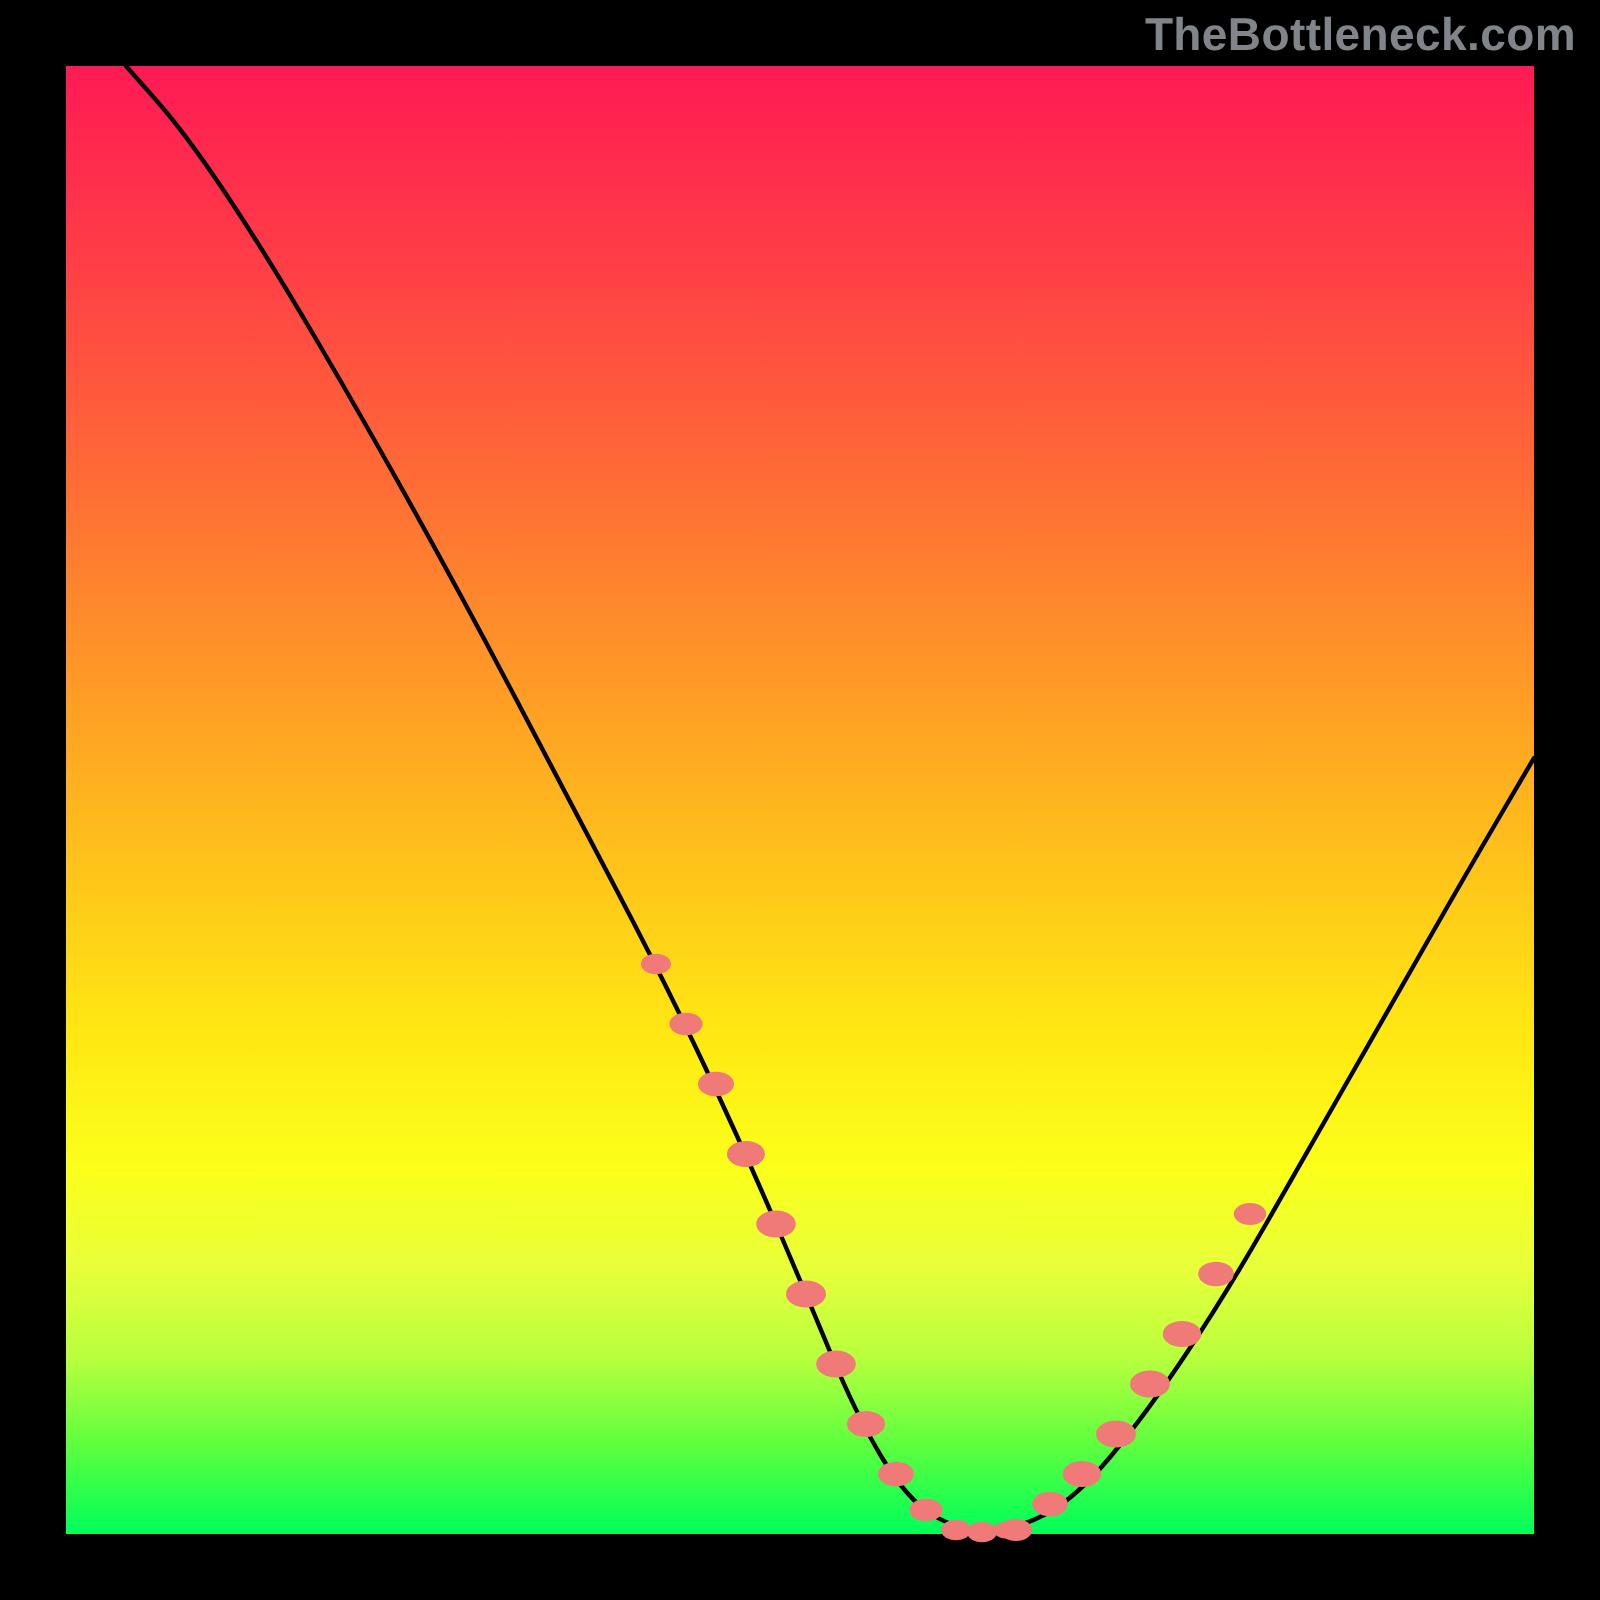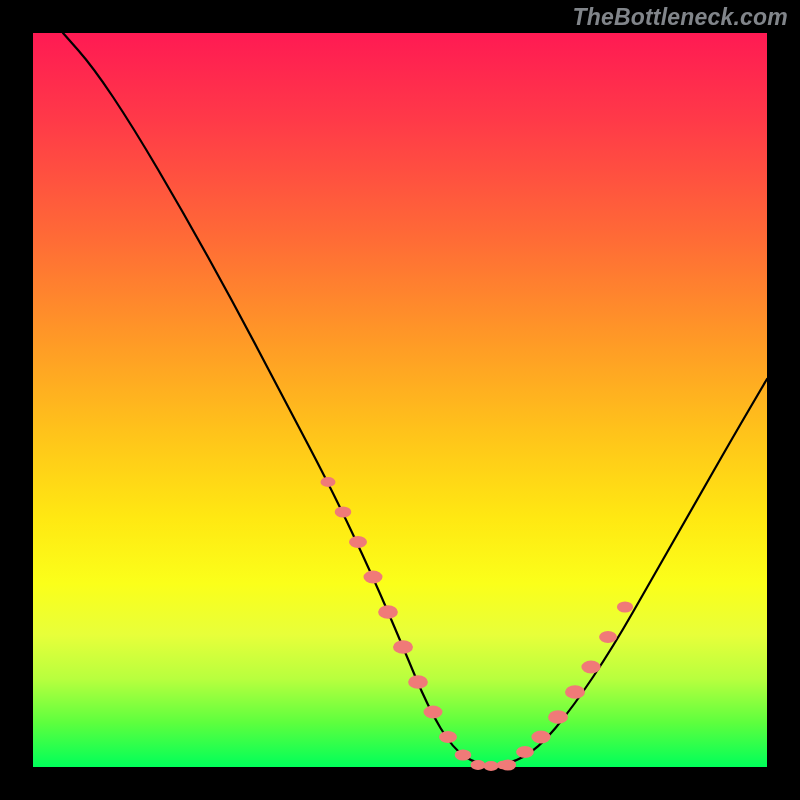--- a/index.html
+++ b/index.html
@@ -42,21 +42,20 @@
   .watermark {
     position: absolute;
     top: 4px;
     right: 12px;
     font-family: Arial, Helvetica, sans-serif;
     font-size: 23px;
     font-weight: 600;
     color: #81858a;
     letter-spacing: 0.2px;
     user-select: none;
-    font-style: italic;
   }
   svg.curve {
     position: absolute;
     left: 33px;
     top: 33px;
     width: 734px;
     height: 734px;
     overflow: visible;
   }
 </style>

